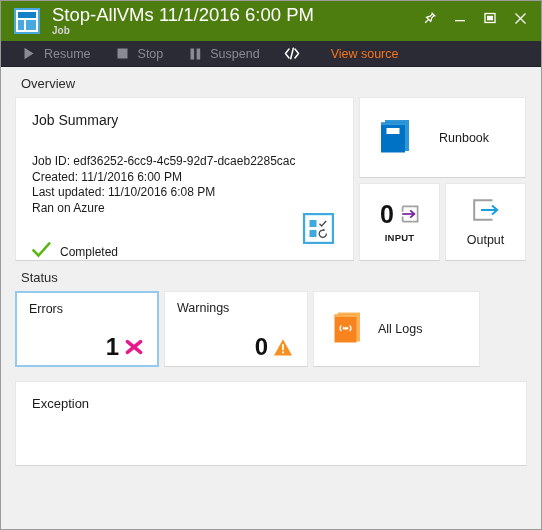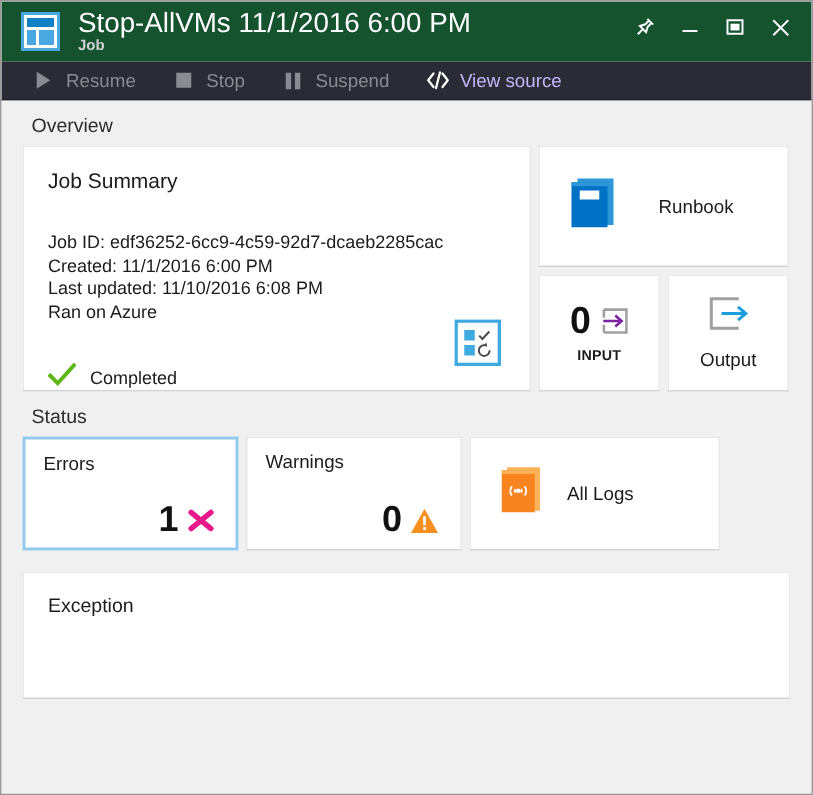--- a/index.html
+++ b/index.html
@@ -16,21 +16,21 @@
     width: 542px; height: 530px;
     background: #f0f0f0;
     border: 1px solid #9a9a9a;
     overflow: hidden;
   }
 
   
   #titlebar {
     position: relative;
     height: 40px;
-    background: #14532d;
+    background: #4d7c0f;
     display: flex;
     align-items: flex-start;
     justify-content: flex-end;
   }
   #app-icon {
     width: 26px; height: 26px;
     margin: 7px 0 0 13px;
     flex: 0 0 auto;
     position: relative;
     border: 2px solid #4aa8e0;
@@ -86,21 +86,21 @@
     border-bottom: 1px solid #1f1f27;
   }
   .cmd {
     display: flex; align-items: center;
     margin-right: 24px;
     font-size: 12.5px;
     white-space: nowrap;
     justify-content: center;
   }
   .cmd.disabled { color: #8a8a92; }
-  .cmd.enabled  { color: #c4b5fd; }
+  .cmd.enabled  { color: #f97316; gap: 24px; }
   .cmd .glyph {
     display: inline-flex; align-items: center; justify-content: center;
     width: 16px; height: 16px; margin-right: 7px;
   }
   .cmd .glyph svg { display: block; }
 
   
   #content {
     position: relative;
     height: 463px;

